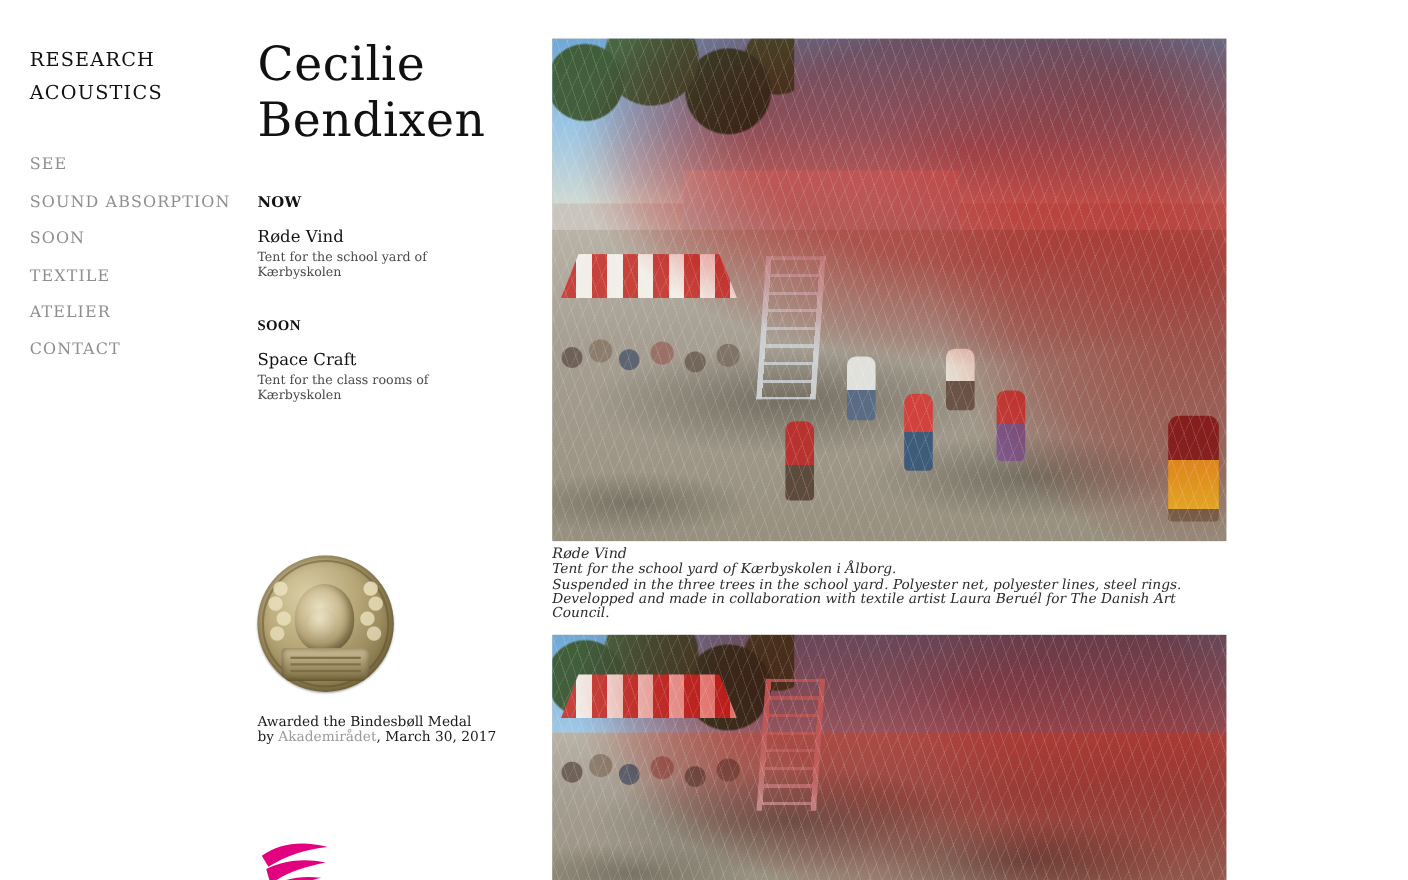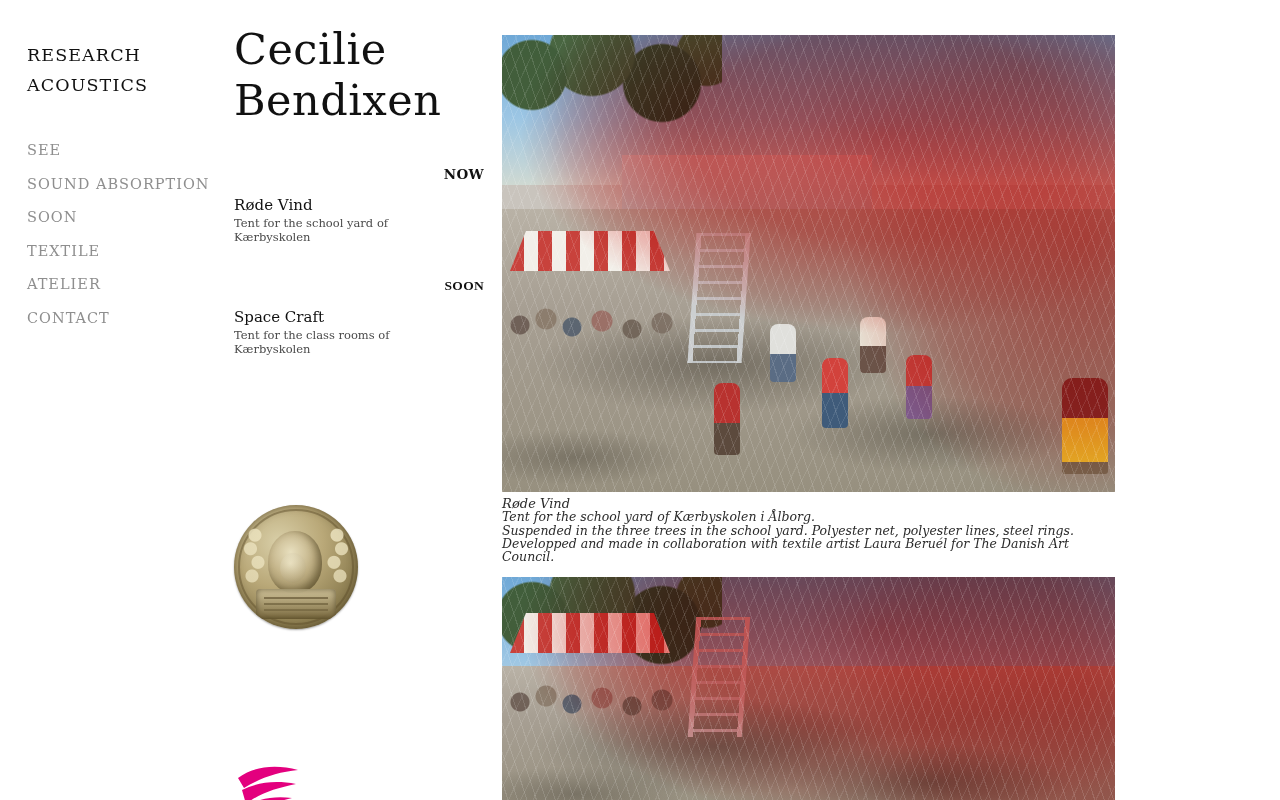--- a/index.html
+++ b/index.html
@@ -50,21 +50,21 @@
     line-height: 33.5px;
     text-decoration: none;
     white-space: nowrap;
     cursor: pointer;
   }
 
   
   .col2 {
     position: absolute;
     left: 234px;
-    top: 24px;
+    top: 34px;
     width: 250px;
   }
   .site-title {
     font-family: "DejaVu Serif", serif;
     font-size: 43px;
     line-height: 51px;
     font-weight: 400;
     color: #111;
     letter-spacing: 0.5px;
     margin: 0 0 0 0;
@@ -72,21 +72,20 @@
   .agenda {
     margin-top: 40px;
   }
   .agenda-heading {
     font-family: "DejaVu Serif", serif;
     font-weight: bold;
     font-size: 13.5px;
     color: #111;
     letter-spacing: 0.3px;
     margin-bottom: 14px;
-    text-align: right;
   }
   .agenda-heading.second { margin-top: 34px; font-family: Liberation Serif, serif; }
   .agenda-title {
     font-family: "DejaVu Serif", serif;
     font-size: 15px;
     color: #111;
     line-height: 19px;
     margin-bottom: 2px;
   }
   .agenda-sub {
@@ -361,20 +360,24 @@
     </div>
   </div>
 
   <div class="medal-block">
     <div class="medal">
       <div class="rim"></div>
       <div class="wreath-l"></div>
       <div class="wreath-r"></div>
       <div class="head"></div>
       <div class="base"></div>
+    </div>
+    <div class="medal-caption">
+      <span>Awarded the Bindesbøll Medal</span><br>
+      <span>by </span><a href="#">Akademirådet</a><span>, March 30, 2017</span>
     </div>
   </div>
 
   <div class="pink-glyph">
     <svg width="64" height="46" viewBox="0 0 64 46" xmlns="http://www.w3.org/2000/svg" aria-hidden="true">
       <path d="M2 16 C 18 4, 40 2, 62 8 C 42 10, 24 16, 8 26 Z" fill="#e3007e"></path>
       <path d="M6 28 C 22 20, 40 18, 60 22 C 40 26, 22 32, 10 42 Z" fill="#e3007e"></path>
       <path d="M14 42 C 26 36, 40 34, 56 36 C 40 40, 28 44, 20 46 Z" fill="#e3007e"></path>
     </svg>
   </div>

